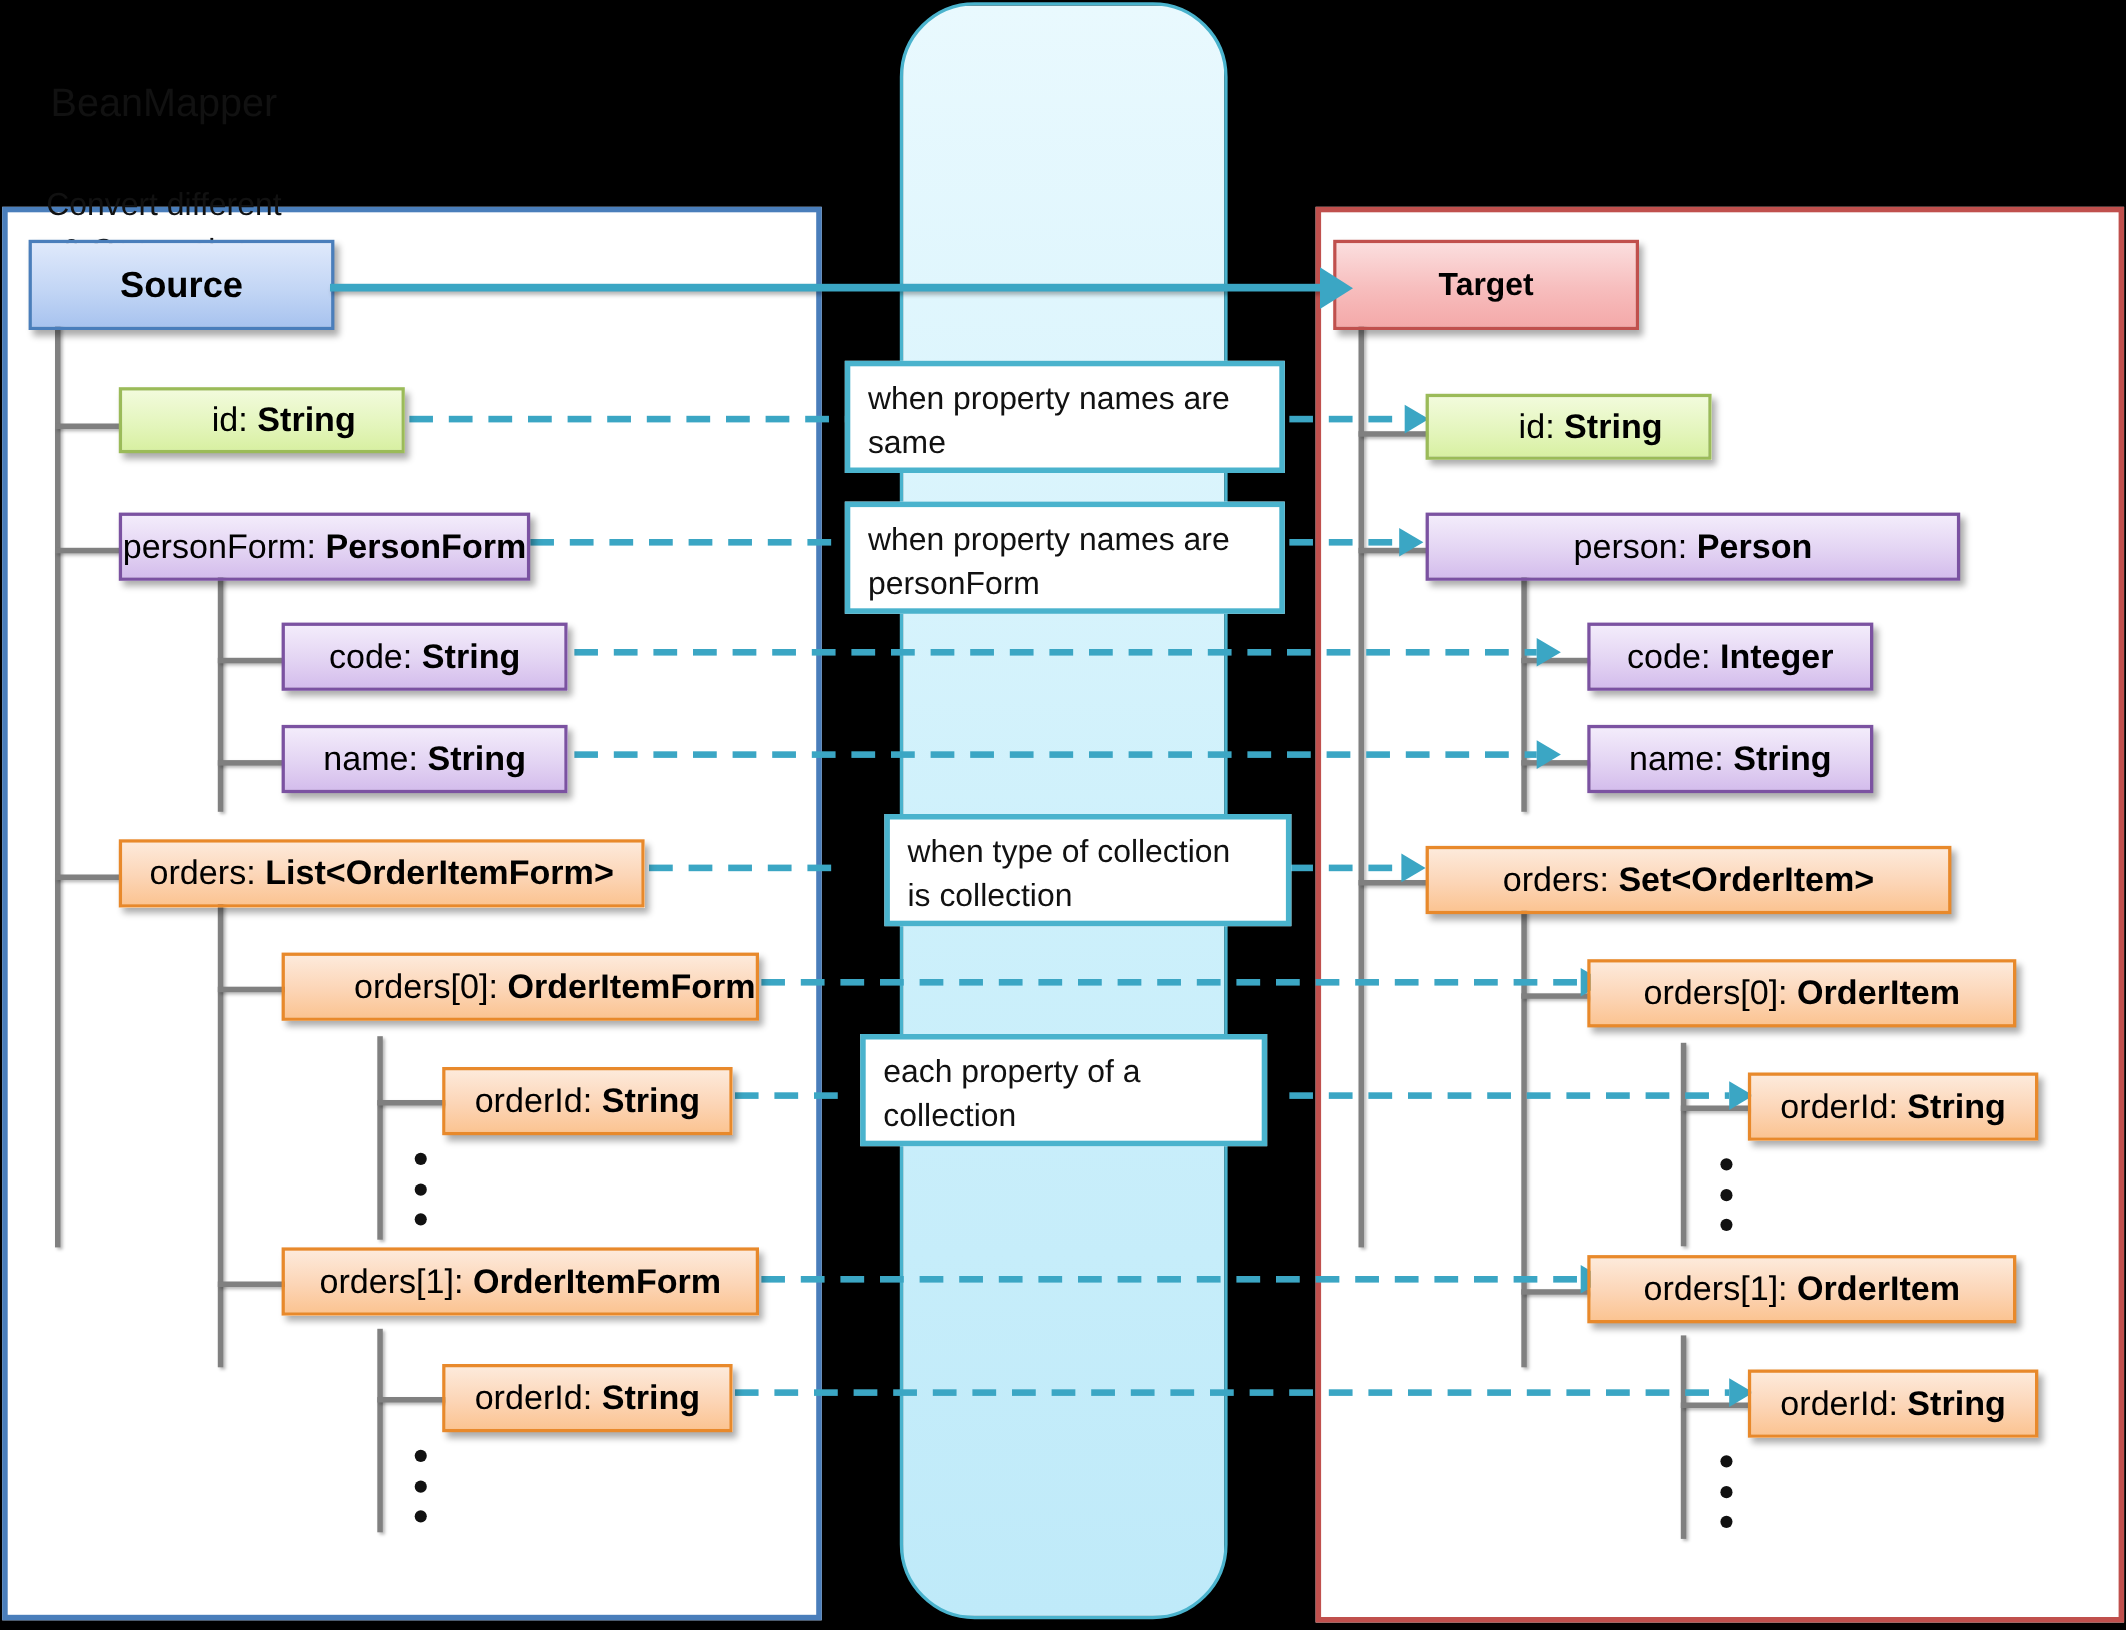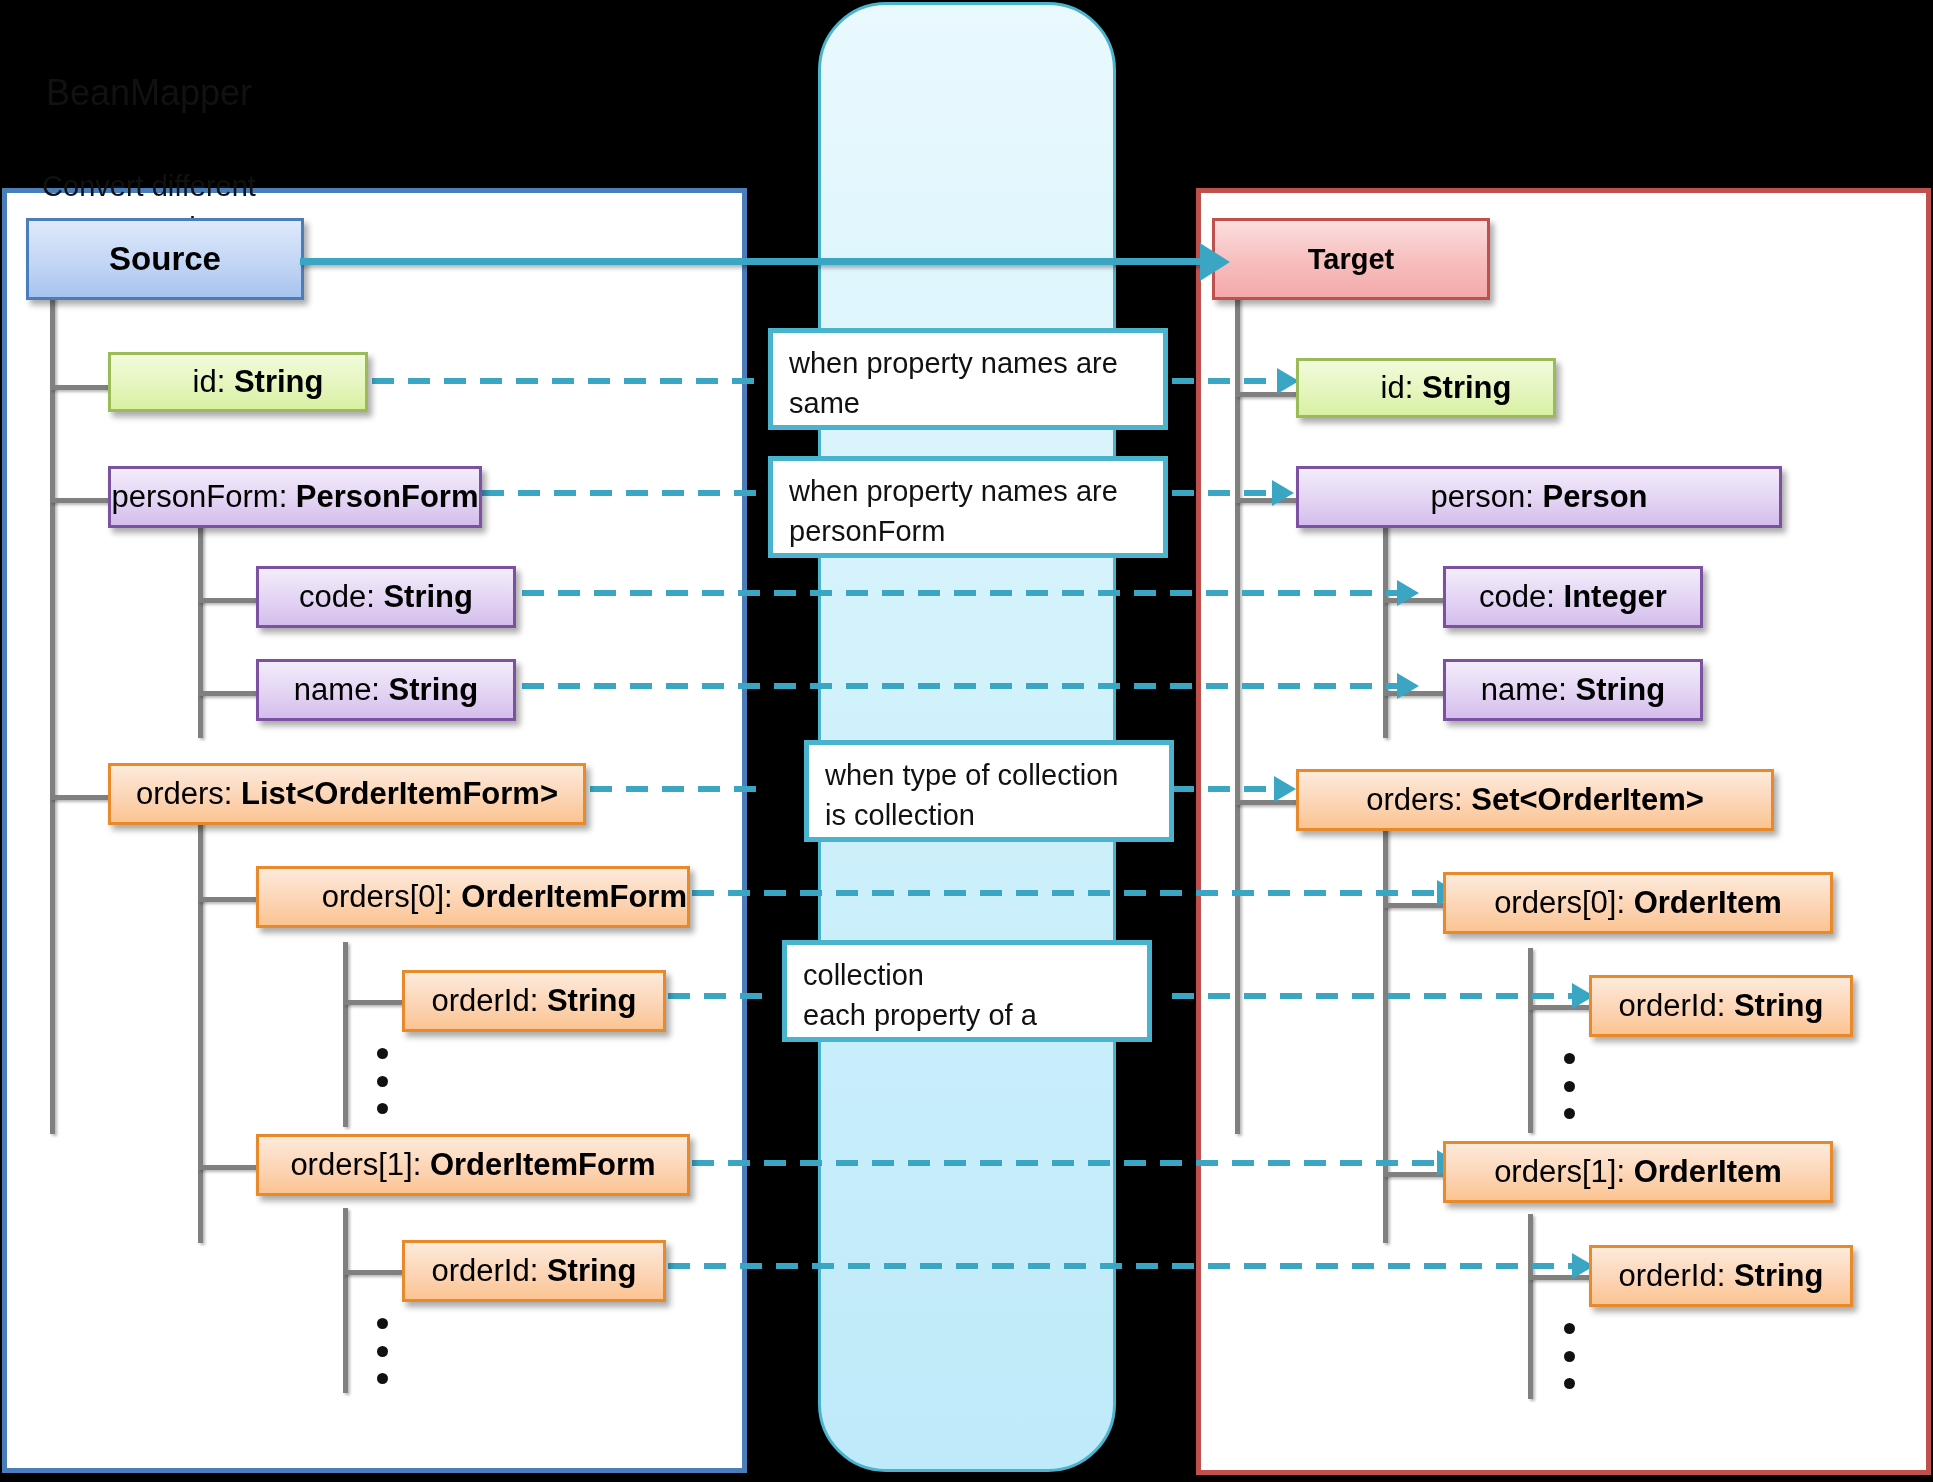--- a/index.html
+++ b/index.html
@@ -160,22 +160,22 @@
   </div>
   <div class="cond" style="left:768px;top:456px;width:400px;height:102px;">
     <div>when property names are</div>
     <div>personForm</div>
   </div>
   <div class="cond" style="left:804px;top:740px;width:370px;height:102px;">
     <div>when type of collection</div>
     <div>is collection</div>
   </div>
   <div class="cond" style="left:782px;top:940px;width:370px;height:102px;">
+    <div>each property  of a</div>
     <div>collection</div>
-    <div>each property  of a</div>
   </div>
 
   <div class="node n-root-src" style="left:26px;top:218px;width:278px;height:82px;">
     <span class="lbl">Source</span>
   </div>
 
   <div class="node n-green" style="left:108px;top:352px;width:260px;height:60px;">
     <span class="lbl"><span>id: </span><b>String</b></span>
   </div>
 

